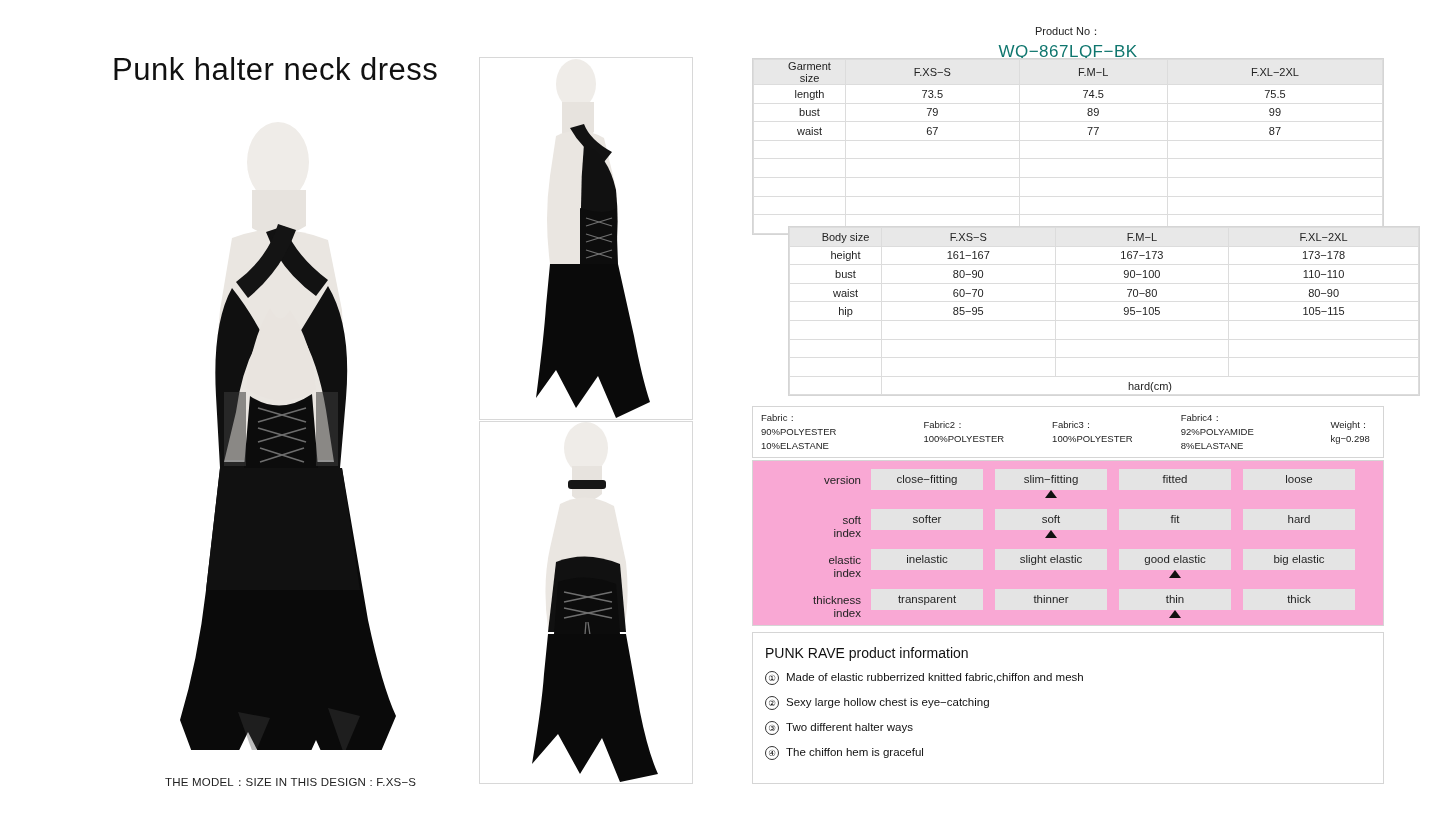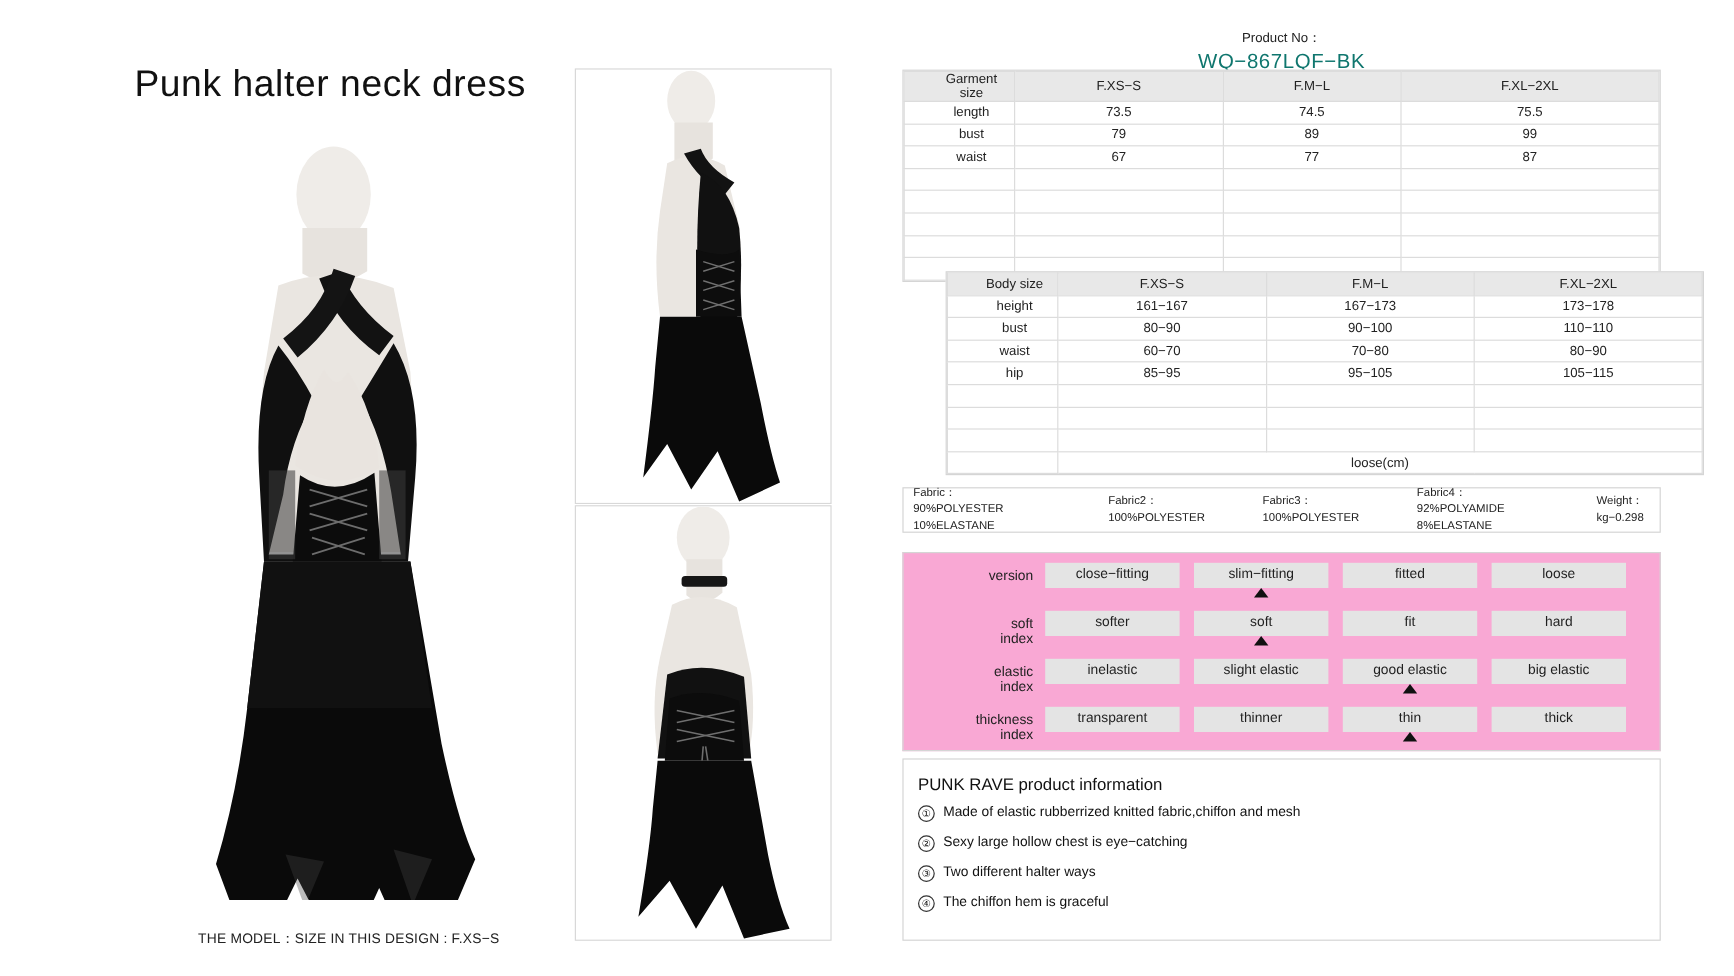--- a/index.html
+++ b/index.html
@@ -93,21 +93,21 @@
   .unit-row td {
     text-align: right;
     padding-right: 8px;
     font-size: 11px;
   }
 
   
   .fabric-box {
     position: absolute;
     left: 752px; top: 406px;
-    width: 632px; height: 38px;
+    width: 632px; height: 52px;
     border: 1px solid #d5d5d5;
     background: #fff;
     display: flex;
     align-items: center;
     padding: 0 8px;
     gap: 48px;
   }
   .fabric-item { font-size: 9.5px; line-height: 1.45; color: #222; }
   .fabric-item .k { display: block; }
   .fab0 { width: 180px; }
@@ -401,21 +401,21 @@
           <td></td>
         </tr>
         <tr>
           <td class="c0"></td>
           <td></td>
           <td></td>
           <td></td>
         </tr>
         <tr class="unit-row">
           <td class="c0"></td>
-          <td colspan="3">loose(cm)</td>
+          <td colspan="3">hard(cm)</td>
         </tr>
       </tbody>
     </table>
   </div>
 
   <div class="fabric-box">
     <div class="fabric-item fab0">
       <span class="k">Fabric：</span>
       <span>90%POLYESTER 10%ELASTANE</span>
     </div>

